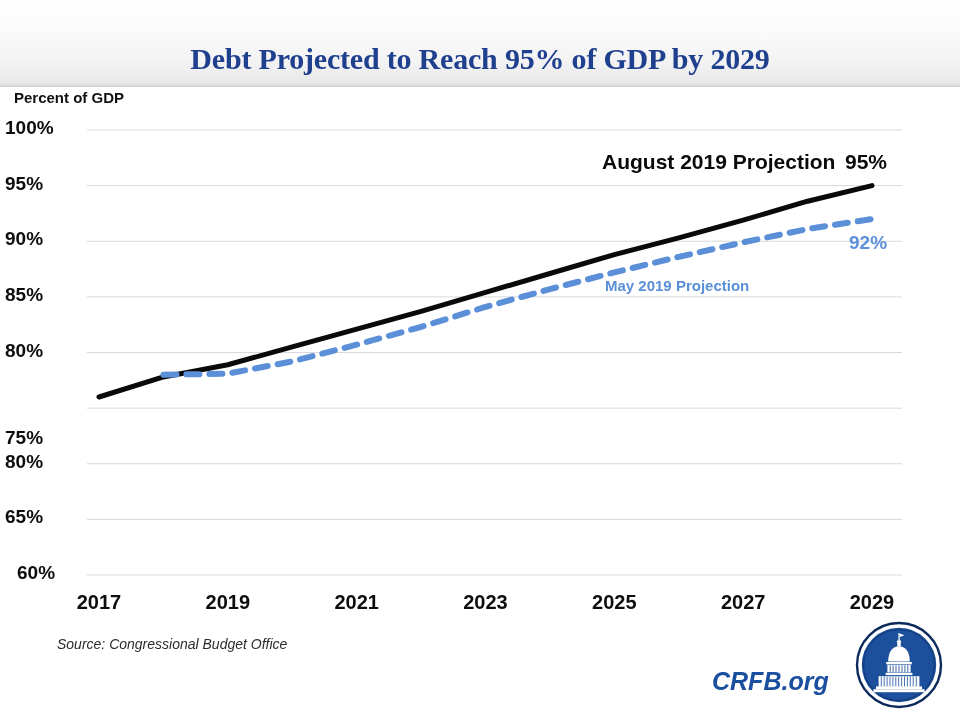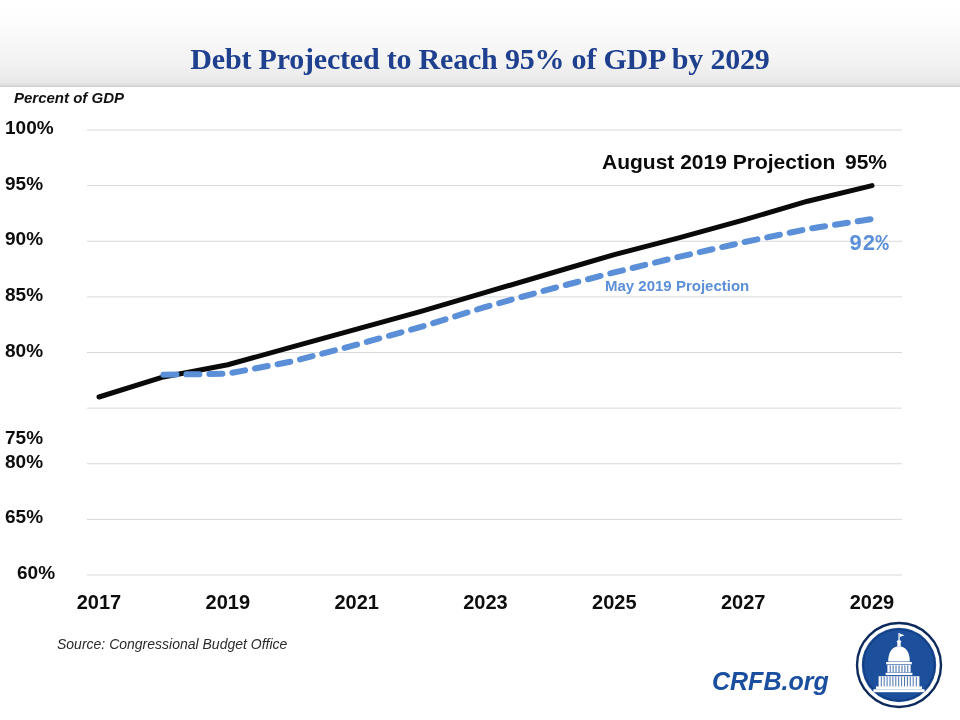--- a/index.html
+++ b/index.html
@@ -57,21 +57,20 @@
     letter-spacing: -0.2px;
     color: #1f3F8F;
     white-space: nowrap;
   }
 
   .axis-unit-label {
     position: absolute;
     left: 14px;
     top: 89px;
     font-family: "Liberation Sans", sans-serif;
-    font-style: italic;
     font-weight: bold;
     font-size: 15px;
     color: #111111;
     white-space: nowrap;
   }
 
   
   #plot-svg {
     position: absolute;
     left: 0;
@@ -109,23 +108,22 @@
   }
   .ann-black {
     font-size: 21px;
     color: #0a0a0a;
   }
   .ann-blue {
     font-size: 15px;
     color: #5b8fd8;
   }
   .ann-end-blue {
-    font-size: 22px;
+    font-size: 19px;
     color: #5b8fd8;
-    font-family: Liberation Mono, monospace;
   }
 
   .source-note {
     position: absolute;
     left: 57px;
     top: 636px;
     font-family: "Liberation Sans", sans-serif;
     font-style: italic;
     font-size: 14px;
     color: #2b2b2b;

